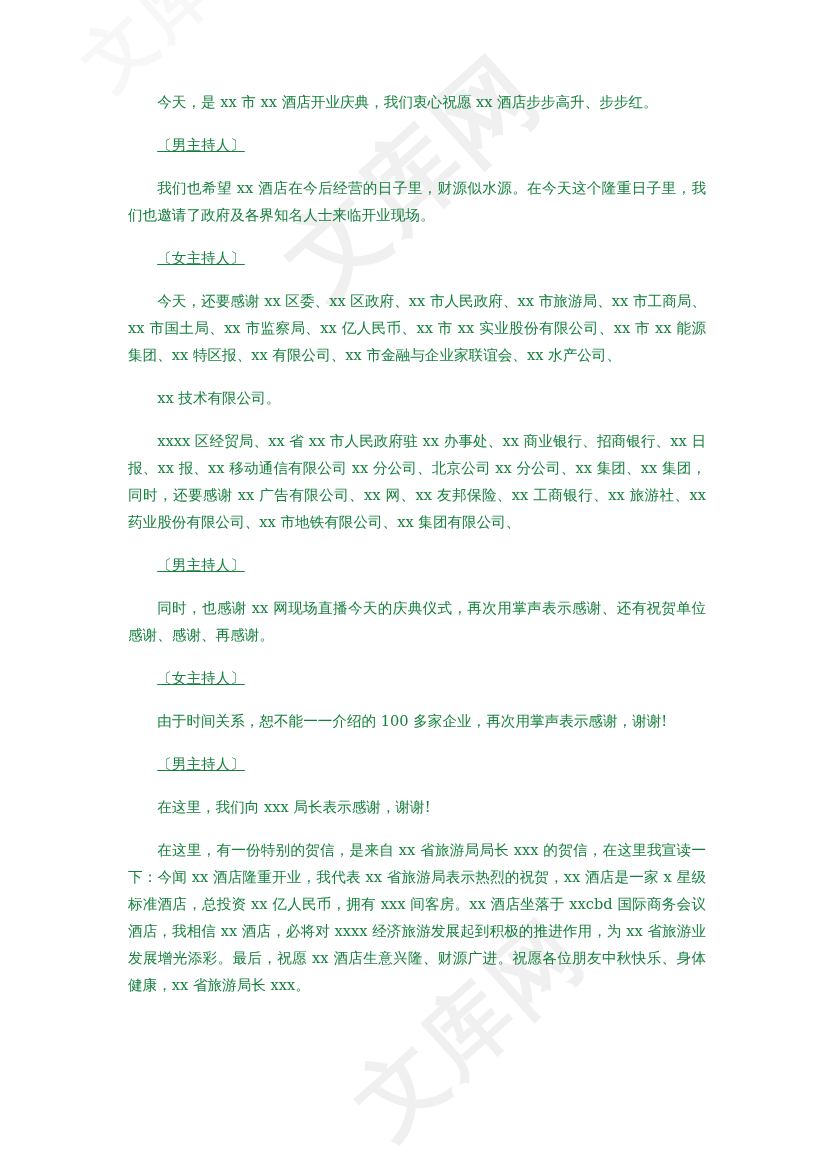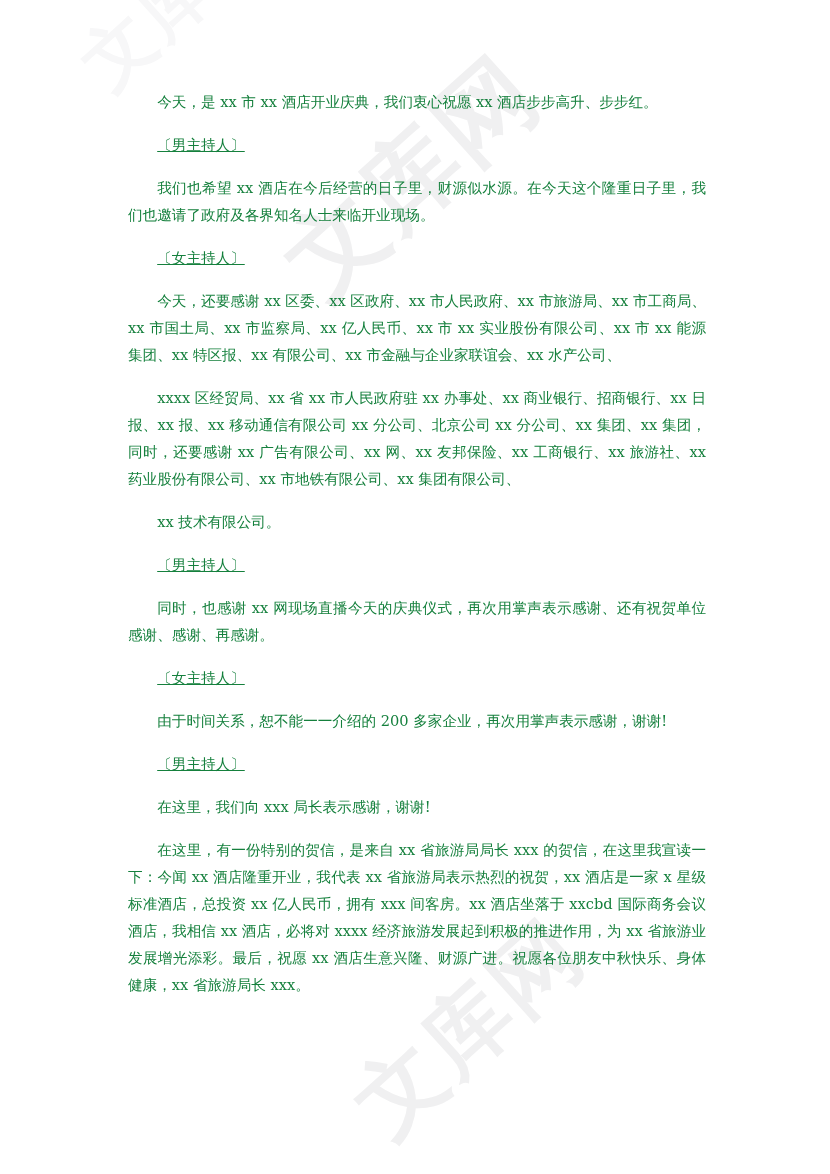--- a/index.html
+++ b/index.html
@@ -93,24 +93,24 @@
   <div class="watermark wm-main">文库网</div>
 
   <div class="watermark wm-bottom">文库网</div>
 
   <div class="doc-body">
       <p class="para indent">今天，是 xx 市 xx 酒店开业庆典，我们衷心祝愿 xx 酒店步步高升、步步红。</p>
       <p class="para speaker">〔男主持人〕</p>
       <p class="para indent">我们也希望 xx 酒店在今后经营的日子里，财源似水源。在今天这个隆重日子里，我们也邀请了政府及各界知名人士来临开业现场。</p>
       <p class="para speaker">〔女主持人〕</p>
       <p class="para indent">今天，还要感谢 xx 区委、xx 区政府、xx 市人民政府、xx 市旅游局、xx 市工商局、xx 市国土局、xx 市监察局、xx 亿人民币、xx 市 xx 实业股份有限公司、xx 市 xx 能源集团、xx 特区报、xx 有限公司、xx 市金融与企业家联谊会、xx 水产公司、</p>
+      <p class="para indent">xx 技术有限公司。</p>
       <p class="para indent">xxxx 区经贸局、xx 省 xx 市人民政府驻 xx 办事处、xx 商业银行、招商银行、xx 日报、xx 报、xx 移动通信有限公司 xx 分公司、北京公司 xx 分公司、xx 集团、xx 集团，同时，还要感谢 xx 广告有限公司、xx 网、xx 友邦保险、xx 工商银行、xx 旅游社、xx 药业股份有限公司、xx 市地铁有限公司、xx 集团有限公司、</p>
-      <p class="para indent">xx 技术有限公司。</p>
       <p class="para speaker">〔男主持人〕</p>
       <p class="para indent">同时，也感谢 xx 网现场直播今天的庆典仪式，再次用掌声表示感谢、还有祝贺单位感谢、感谢、再感谢。</p>
       <p class="para speaker">〔女主持人〕</p>
-      <p class="para indent">由于时间关系，恕不能一一介绍的 200 多家企业，再次用掌声表示感谢，谢谢!</p>
+      <p class="para indent">由于时间关系，恕不能一一介绍的 100 多家企业，再次用掌声表示感谢，谢谢!</p>
       <p class="para speaker">〔男主持人〕</p>
       <p class="para indent">在这里，我们向 xxx 局长表示感谢，谢谢!</p>
       <p class="para indent">在这里，有一份特别的贺信，是来自 xx 省旅游局局长 xxx 的贺信，在这里我宣读一下：今闻 xx 酒店隆重开业，我代表 xx 省旅游局表示热烈的祝贺，xx 酒店是一家 x 星级标准酒店，总投资 xx 亿人民币，拥有 xxx 间客房。xx 酒店坐落于 xxcbd 国际商务会议酒店，我相信 xx 酒店，必将对 xxxx 经济旅游发展起到积极的推进作用，为 xx 省旅游业发展增光添彩。最后，祝愿 xx 酒店生意兴隆、财源广进。祝愿各位朋友中秋快乐、身体健康，xx 省旅游局长 xxx。</p>
     </div>
 
 </div>
 
 </body></html>

